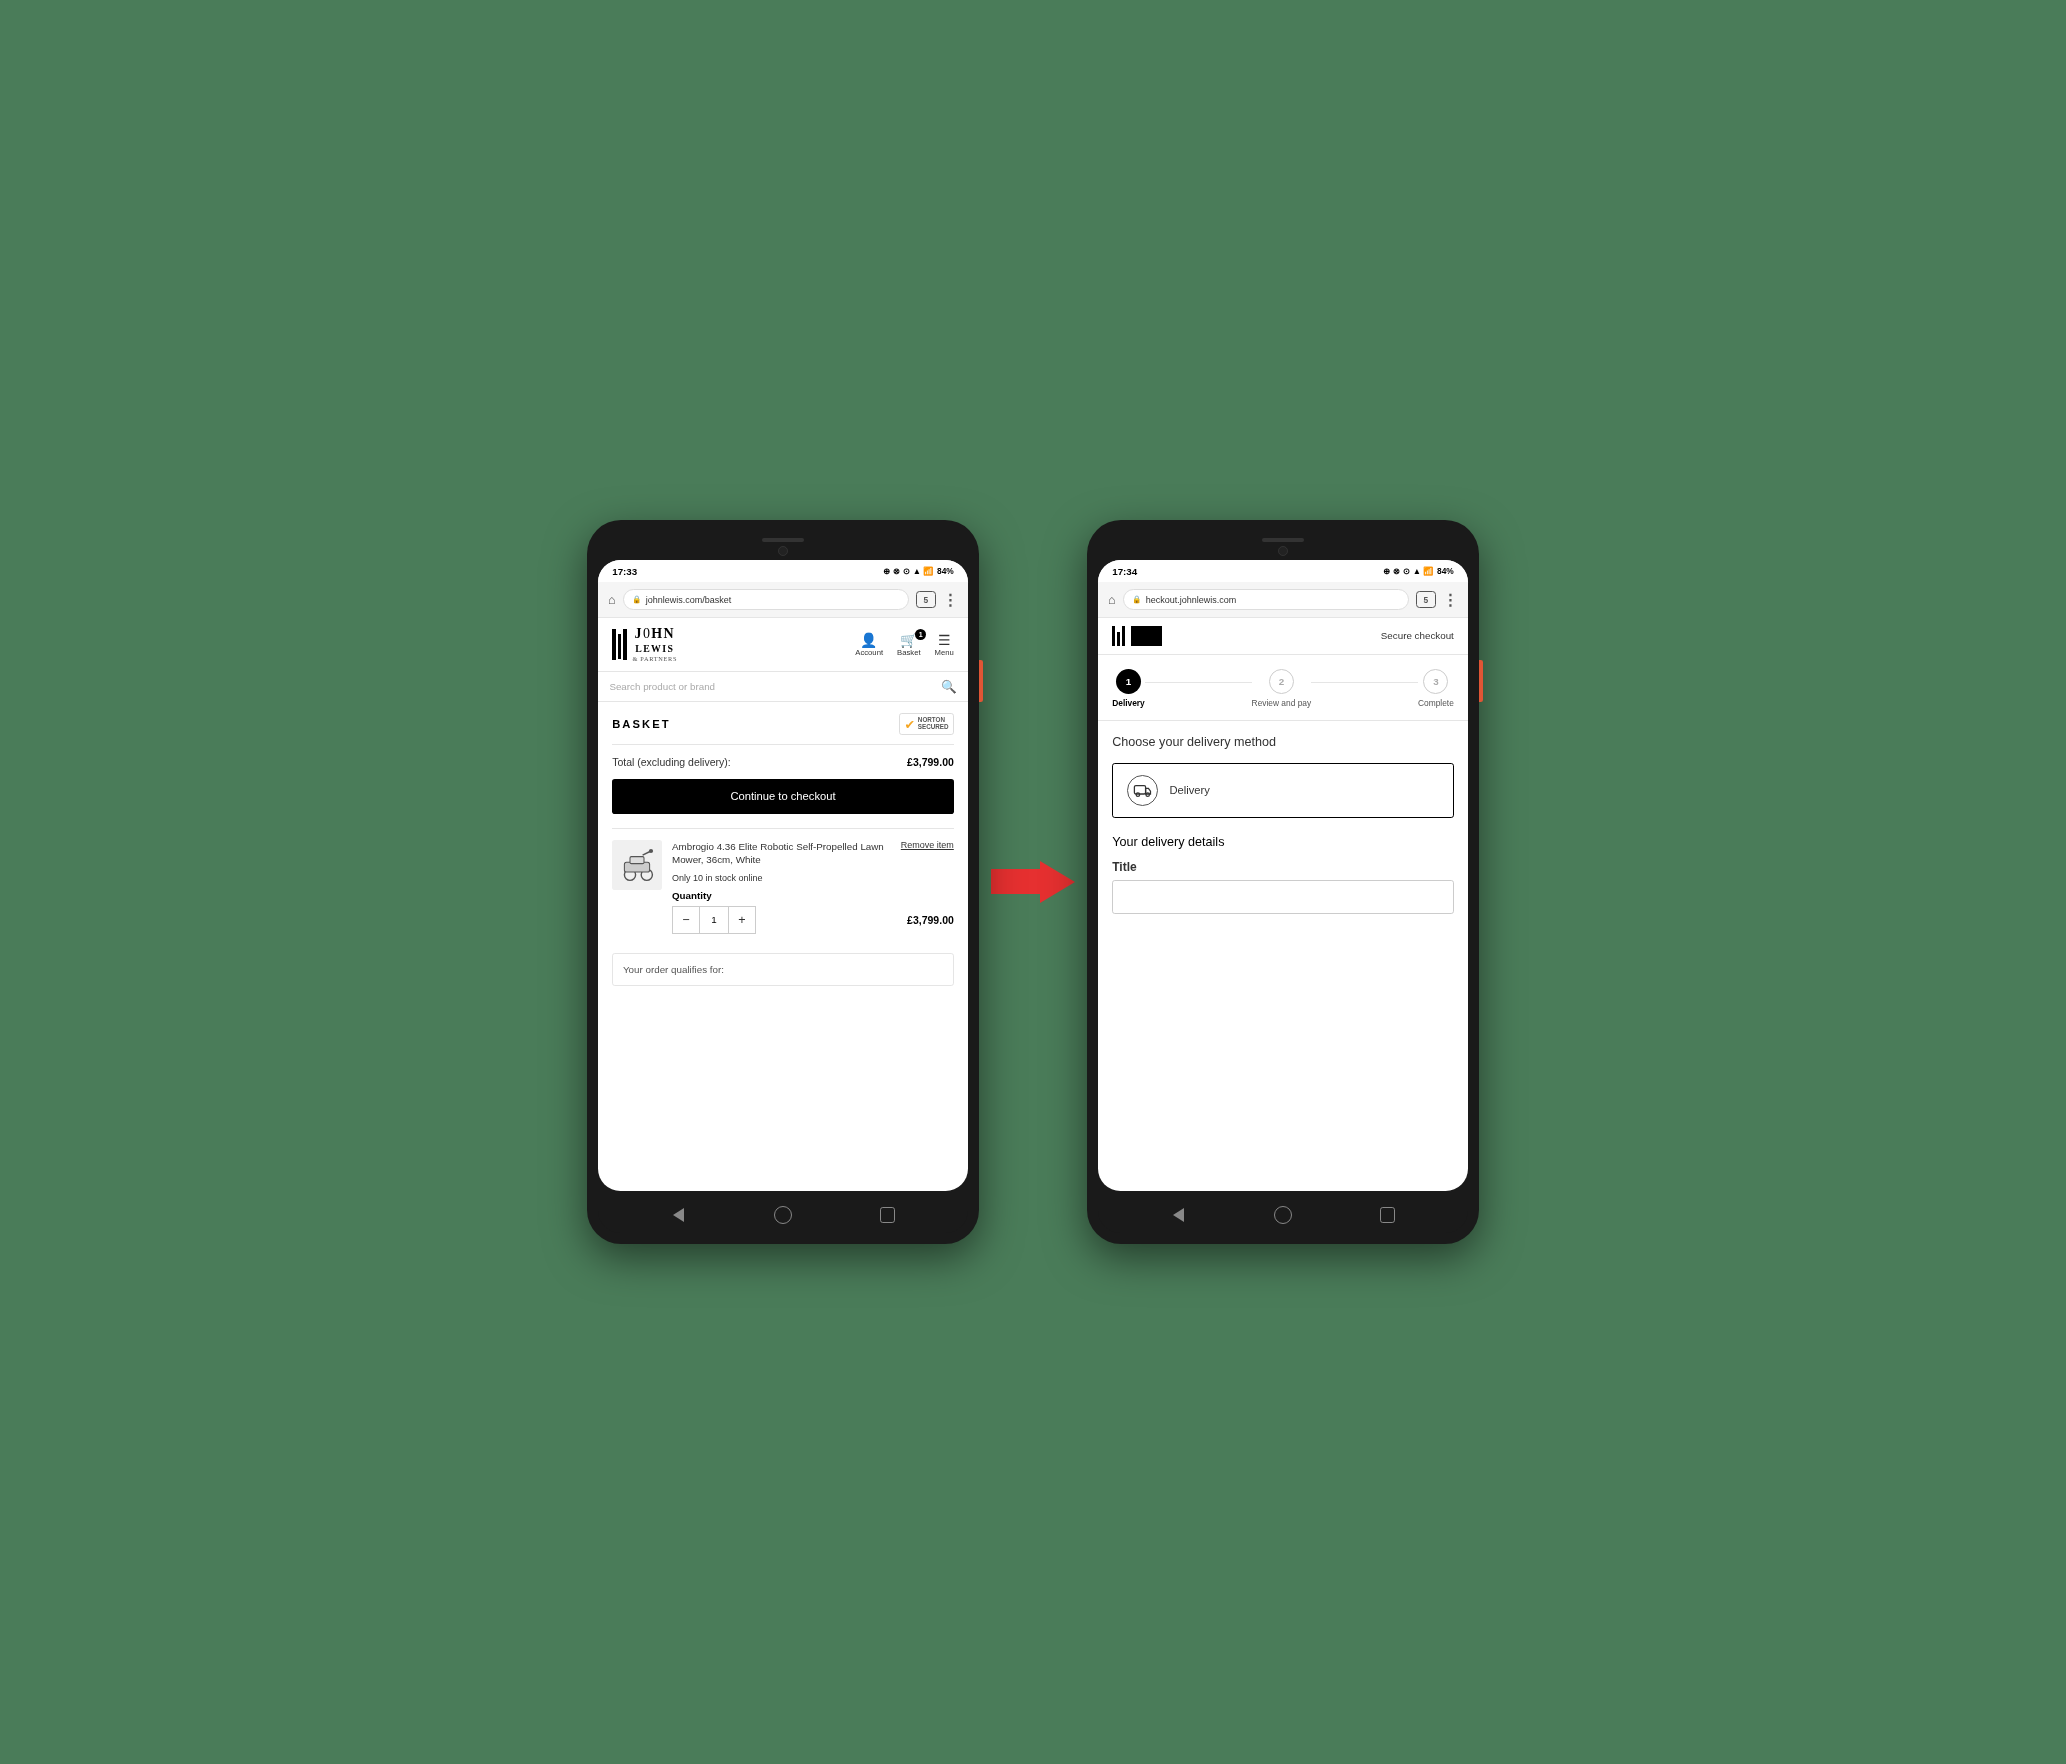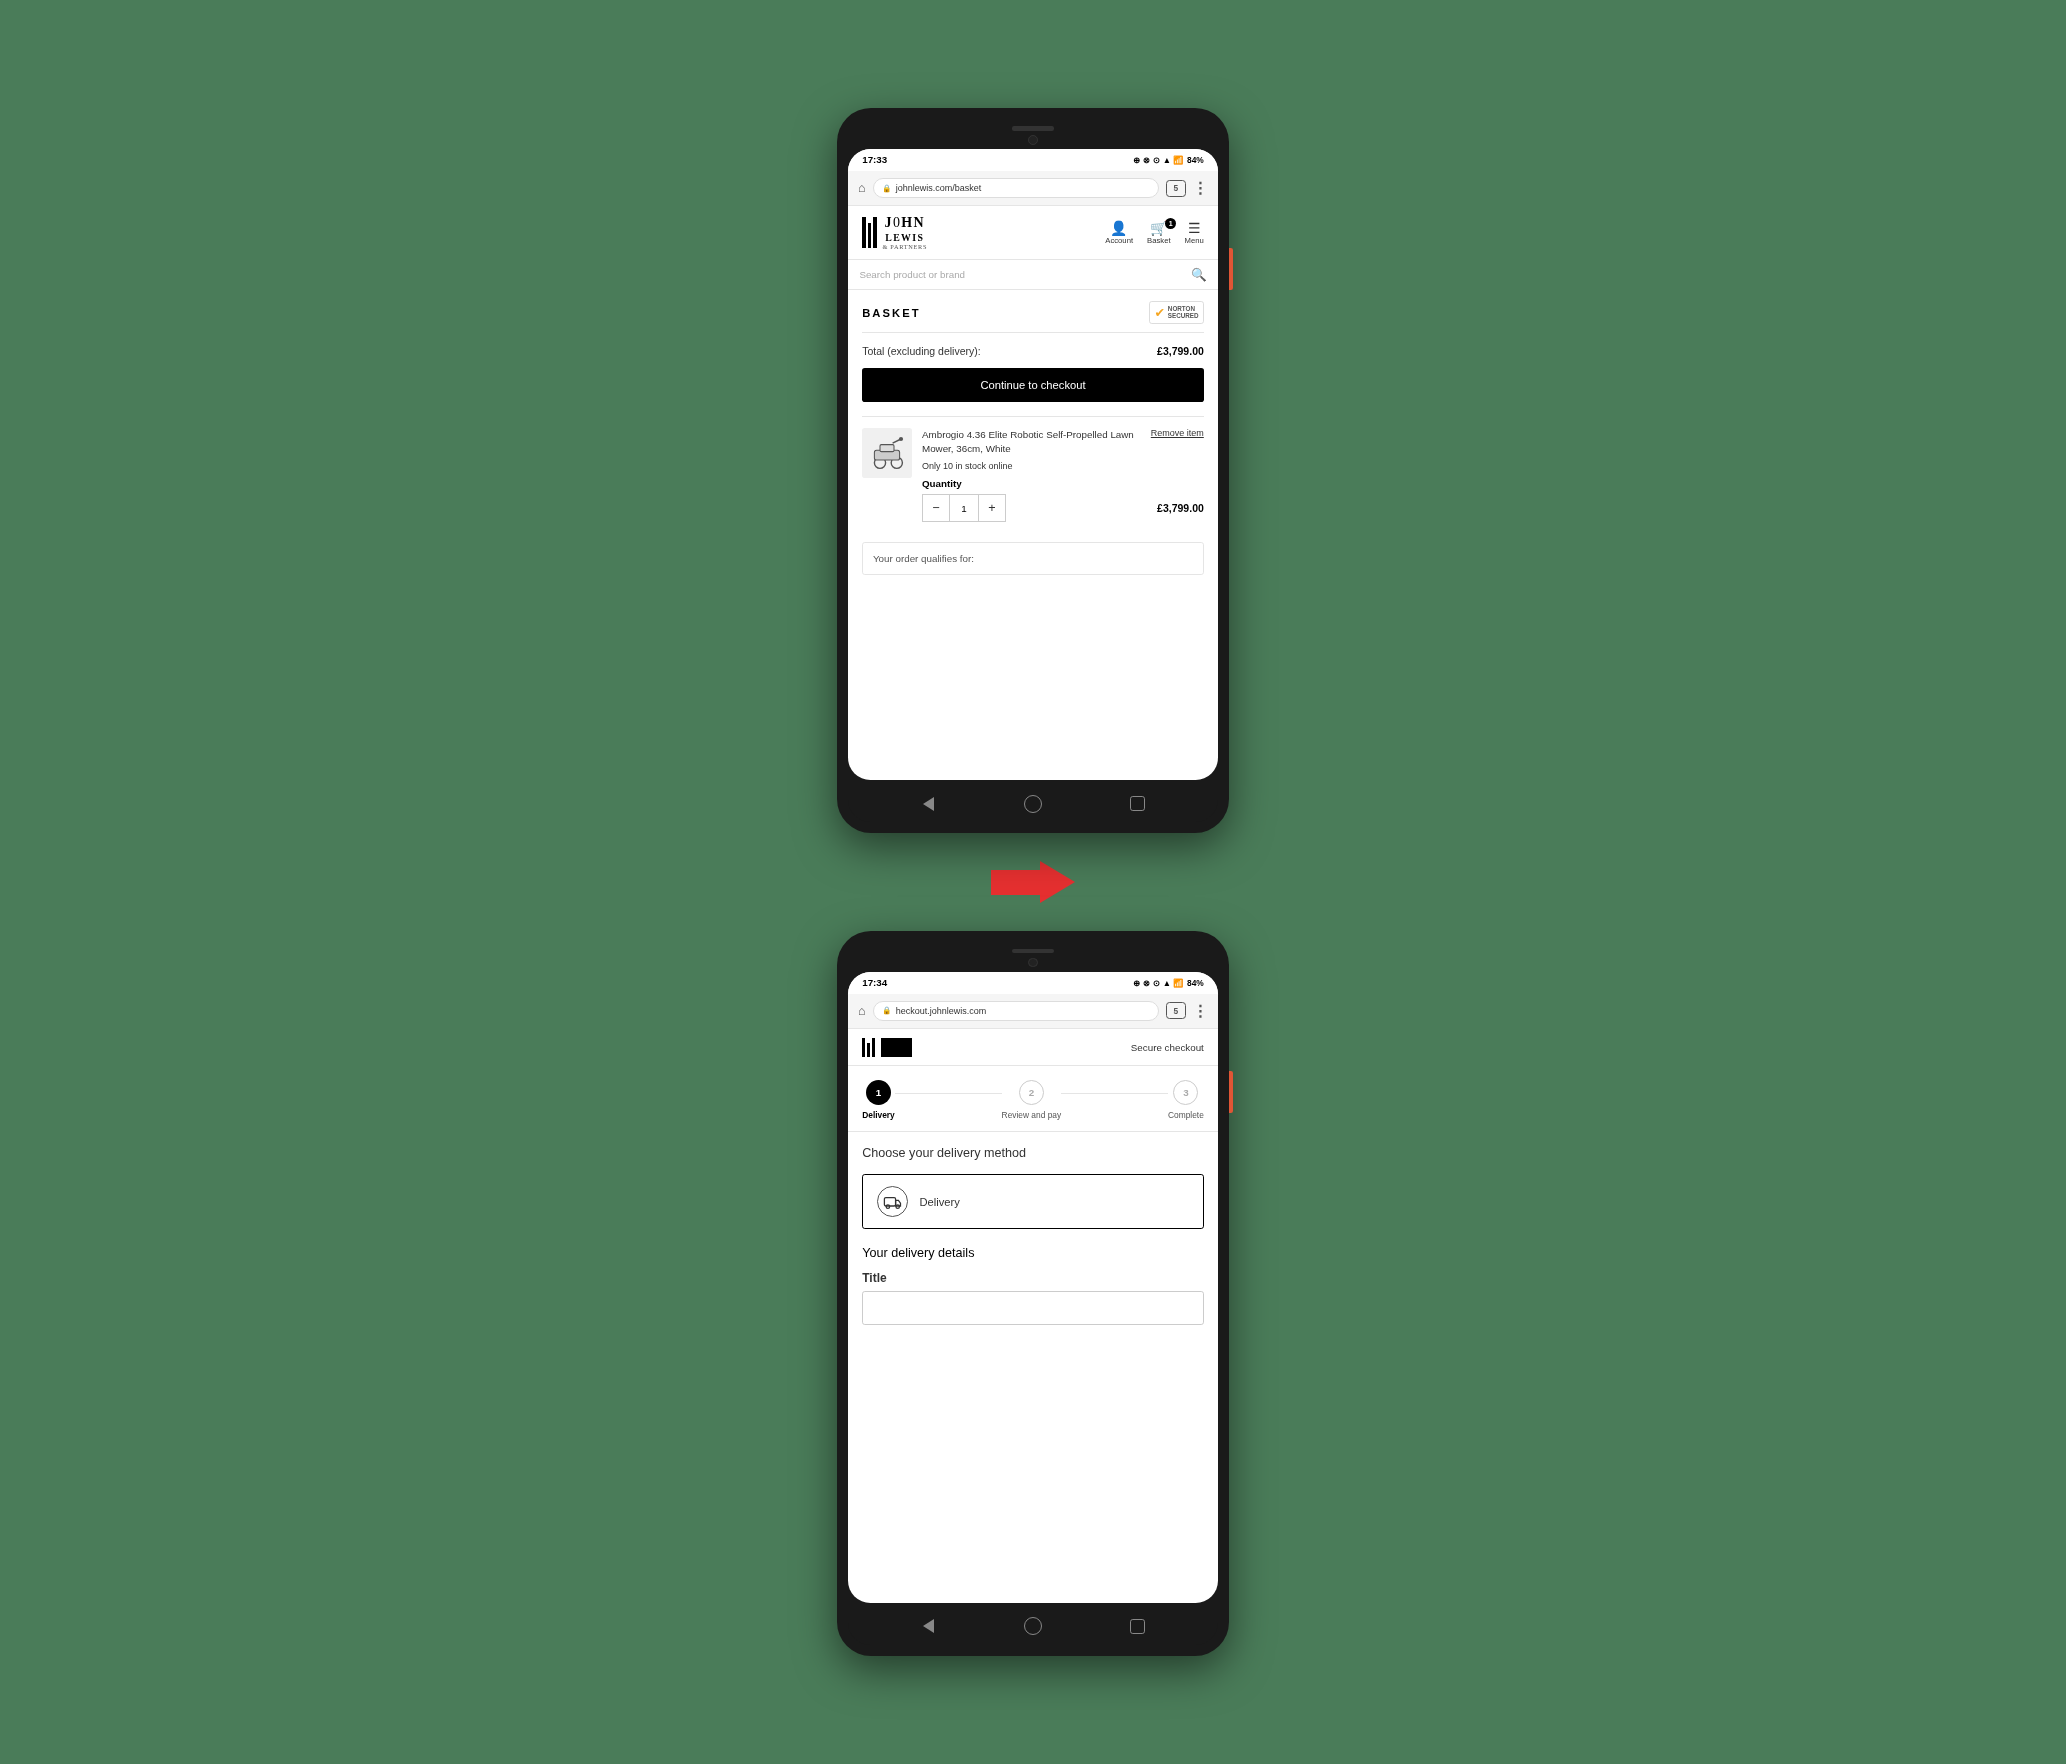--- a/index.html
+++ b/index.html
@@ -8,22 +8,21 @@
       display: flex;
       justify-content: center;
       align-items: center;
       min-height: 100vh;
       font-family: Arial, sans-serif;
       padding: 28px 14px;
     }
     .scene {
       display: flex;
       align-items: center;
-      gap: 28px;
-      flex-direction: column;
+      gap: 12px;
     }
     .phone {
       width: 392px;
       background: #1a1a1a;
       border-radius: 34px;
       padding: 11.2px;
       box-shadow: 0 14px 42px rgba(0,0,0,0.5);
       position: relative;
     }
     .phone-screen {

